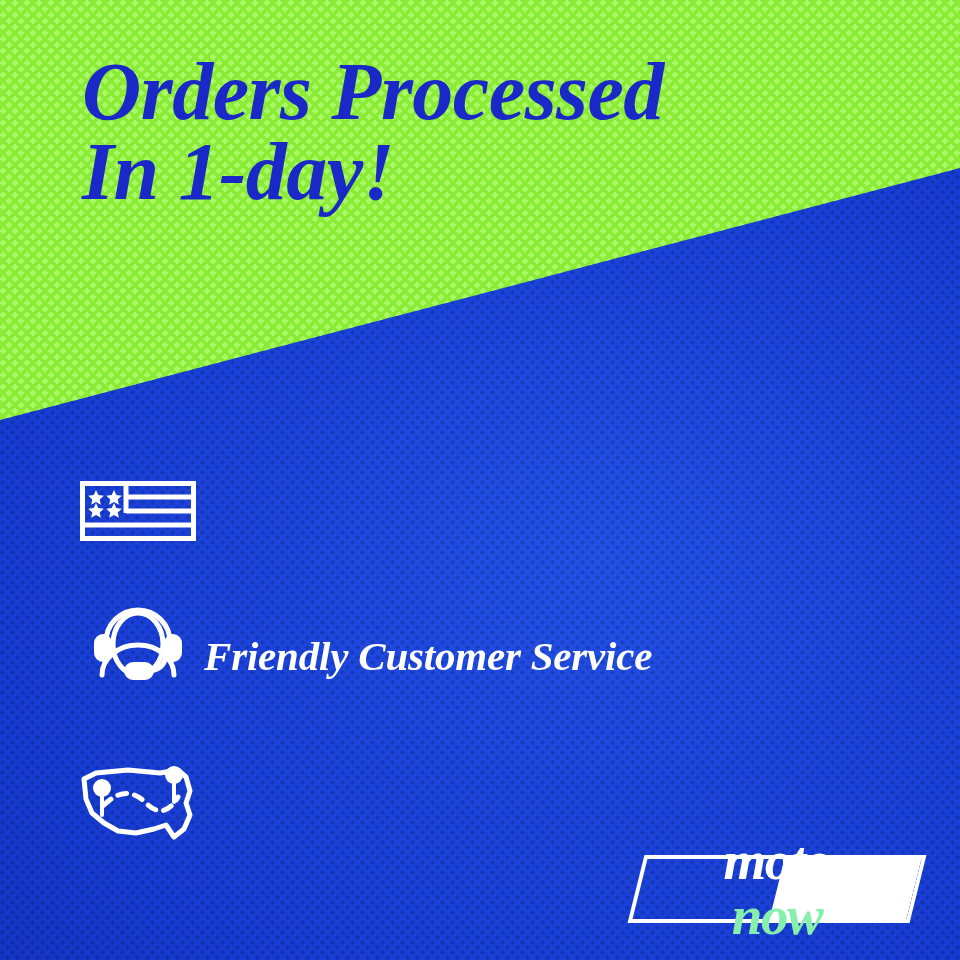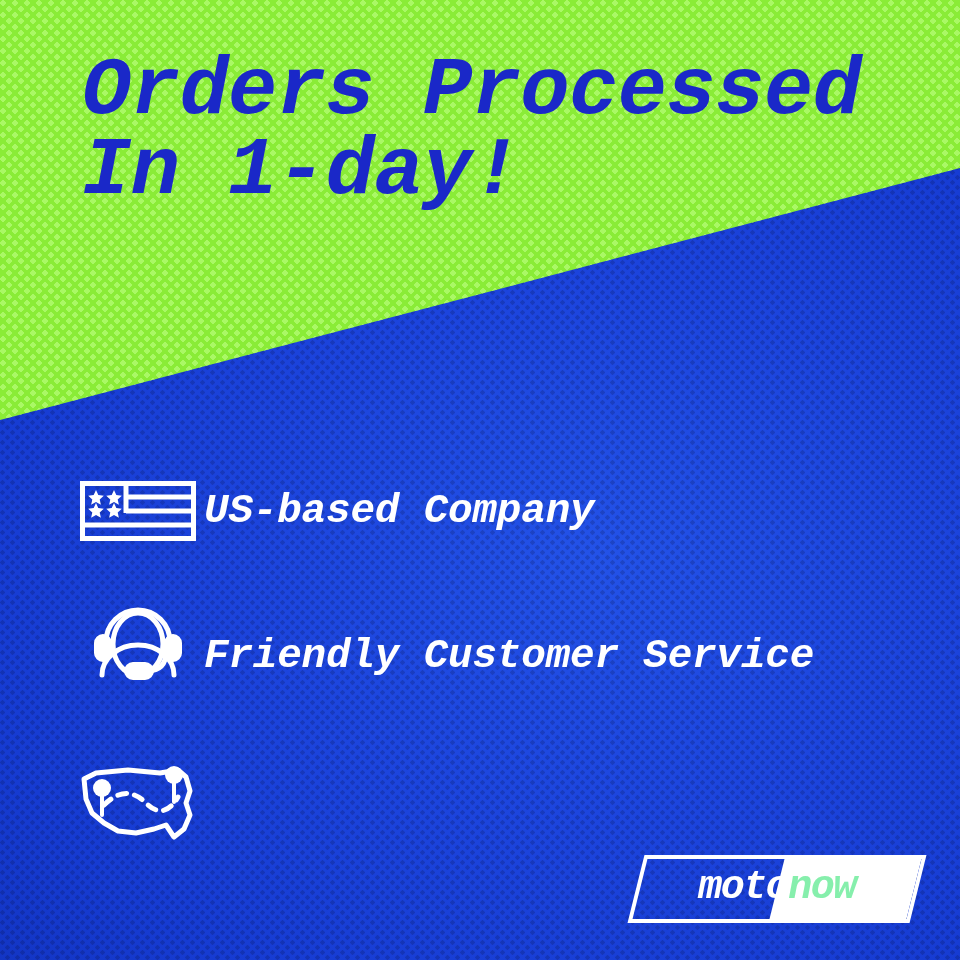--- a/index.html
+++ b/index.html
@@ -6,21 +6,21 @@
   html, body {
     margin: 0;
     padding: 0;
     background: #ffffff;
   }
   #banner {
     position: relative;
     width: 960px;
     height: 960px;
     overflow: hidden;
-    font-family: Liberation Mono, monospace;
+    font-family: Liberation Serif, serif;
     background: #1230c8;
   }
 
   
   .bg-blue {
     position: absolute;
     inset: 0;
     background:
       radial-gradient(ellipse 120% 95% at 62% 58%,
         #2352e8 0%,
@@ -127,27 +127,28 @@
   .logo-half-right {
     flex: 1 1 auto;
     background: #ffffff;
   }
   .logo-text {
     position: absolute;
     inset: 0;
     display: flex;
     align-items: center;
     justify-content: center;
-    font-size: 40px;
+    font-size: 55px;
     font-weight: 700;
     font-style: italic;
     letter-spacing: -1.5px;
     line-height: 1;
     padding-bottom: 3px;
     box-sizing: border-box;
+    flex-direction: column;
   }
   .logo-moto { color: #ffffff; }
   .logo-now  { color: #86efac; }
 </style>
 </head>
 <body>
 
 <div id="banner">
 
   <div class="bg-blue"></div>
@@ -171,21 +172,20 @@
             <line x1="46" y1="2.5" x2="46" y2="32"></line>
           </g>
           <g fill="#ffffff">
             <polygon points="16,9 18.3,14.1 23.8,14.7 19.7,18.4 20.9,23.8 16,21 11.1,23.8 12.3,18.4 8.2,14.7 13.7,14.1"></polygon>
             <polygon points="34,9 36.3,14.1 41.8,14.7 37.7,18.4 38.9,23.8 34,21 29.1,23.8 30.3,18.4 26.2,14.7 31.7,14.1"></polygon>
             <polygon points="16,22 18.3,27.1 23.8,27.7 19.7,31.4 20.9,36.8 16,34 11.1,36.8 12.3,31.4 8.2,27.7 13.7,27.1"></polygon>
             <polygon points="34,22 36.3,27.1 41.8,27.7 37.7,31.4 38.9,36.8 34,34 29.1,36.8 30.3,31.4 26.2,27.7 31.7,27.1"></polygon>
           </g>
         </svg>
       </div>
-      <div class="feature-label">US-based Company</div>
     </div>
 
     <div class="feature">
       <div class="feature-icon">
         <svg width="112" height="96" viewBox="0 0 112 96" aria-hidden="true">
           <g fill="none" stroke="#ffffff" stroke-width="5" stroke-linecap="round">
             <ellipse cx="56" cy="36" rx="25" ry="31"></ellipse>
             <path d="M24 40 V34 A32 32 0 0 1 88 34 V40"></path>
             <path d="M20 67 A36 30 0 0 1 92 67"></path>
             <path d="M84 44 Q84 62 66 63"></path>

